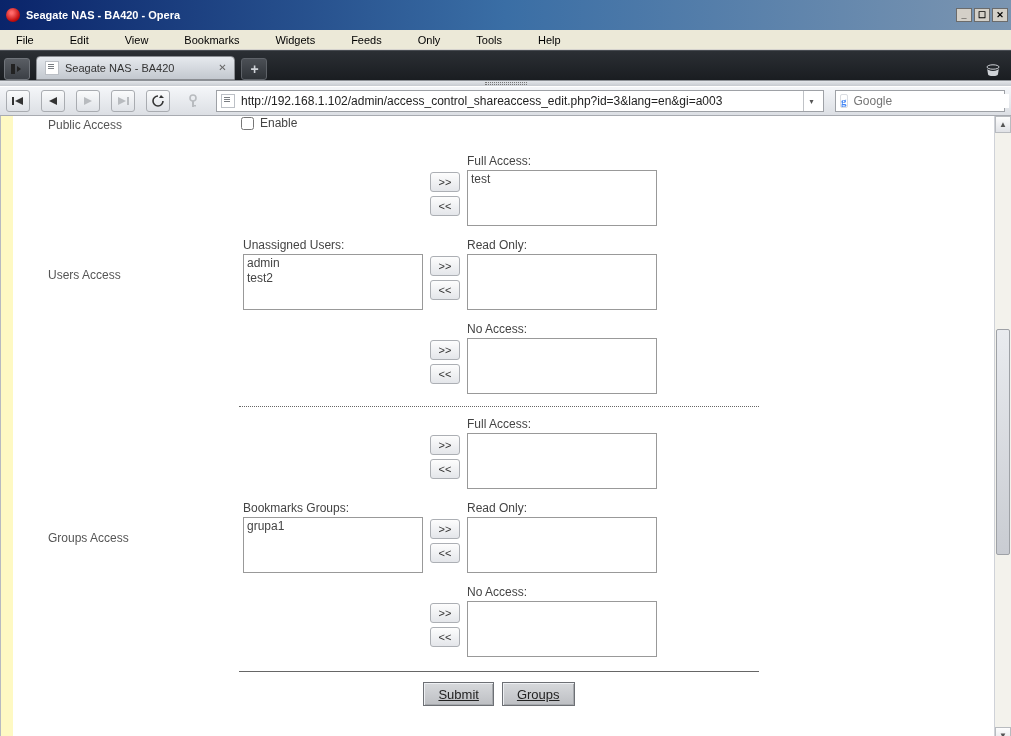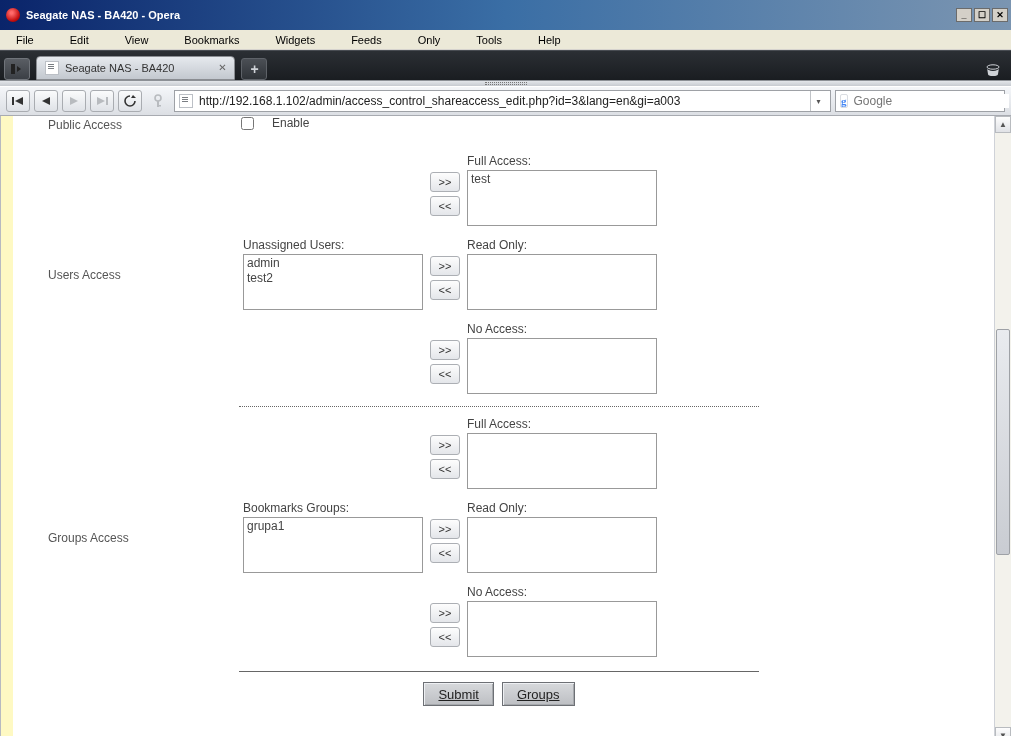--- a/index.html
+++ b/index.html
@@ -143,21 +143,21 @@
     .tab-handle-row .grip { width: 42px; height: 3px; border-top: 1px dotted #777; border-bottom: 1px dotted #777; }
     
     .navrow {
       height: 30px;
       background: linear-gradient(#f4f6f9, #dcdfe4);
       border-top: 1px solid #fff;
       border-bottom: 1px solid #a8abb1;
       display: flex;
       align-items: center;
       padding: 0 6px;
-      gap: 4px;
+      gap: 11px;
     }
     .navbtn {
       width: 24px;
       height: 22px;
       background: linear-gradient(#fafbfc, #dfe2e7);
       border: 1px solid #a9acb1;
       border-radius: 3px;
       display: flex;
       align-items: center;
       justify-content: center;
@@ -476,21 +476,21 @@
 <div class="viewport-wrap">
   <div class="viewport">
     <div class="page-surface">
       <div class="page">
         <div class="content">
 
           <div class="grid-row3" style="margin-top:0px;">
             <div class="leftlabel">Public Access</div>
             <div></div>
             <div></div>
-            <div style="display:flex;align-items:flex-end;gap:18px;margin-left:-226px;">
+            <div style="display:flex;align-items:flex-end;gap:6px;margin-left:-226px;">
               <input type="checkbox" style="">
               <span>Enable</span>
             </div>
           </div>
 
           <div class="access-grid">
 
             <div class="grid-row3" style="margin-top:22px;">
               <div class="spacer-col"></div>
               <div></div>

